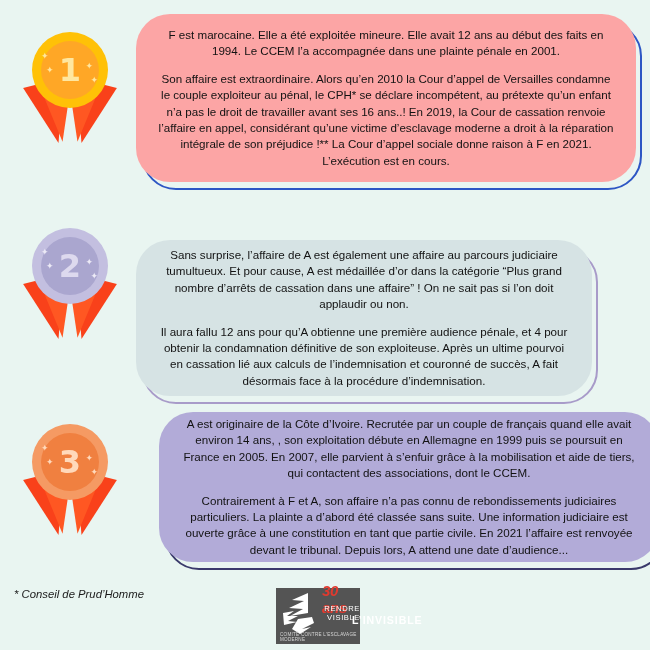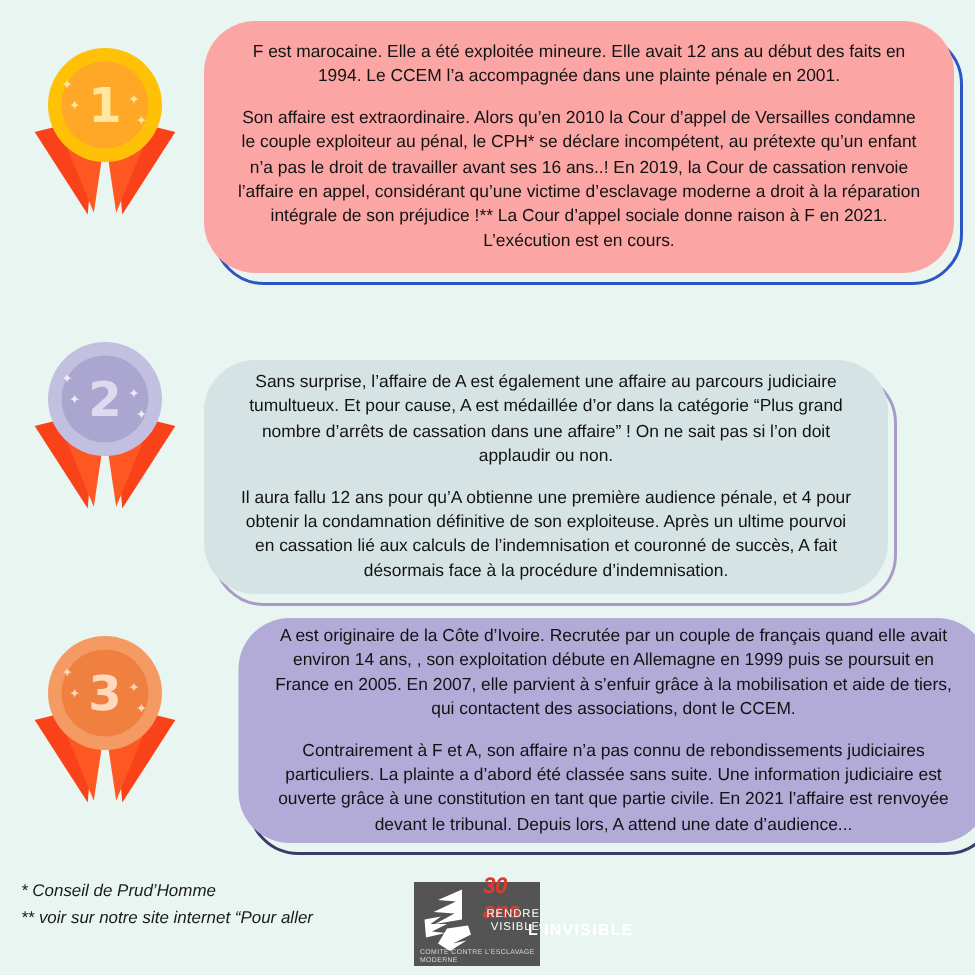--- a/index.html
+++ b/index.html
@@ -273,21 +273,20 @@
   <div class="card-wrap card-3" style="left:127px; top:412px; width:500px; height:150px;margin-left:32px;">
     <div class="card-outline"></div>
     <div class="card-body">
       <p>A est originaire de la Côte d’Ivoire. Recrutée par un couple de français quand elle avait environ 14 ans, , son exploitation débute en Allemagne en 1999 puis se poursuit en France en 2005. En 2007, elle parvient à s’enfuir grâce à la mobilisation et aide de tiers, qui contactent des associations, dont le CCEM.</p>
       <p>Contrairement à F et A, son affaire n’a pas connu de rebondissements judiciaires particuliers. La plainte a d’abord été classée sans suite. Une information judiciaire est ouverte grâce à une constitution en tant que partie civile. En 2021 l’affaire est renvoyée devant le tribunal. Depuis lors, A attend une date d’audience...</p>
     </div>
   </div>
 
   <div class="footnotes">
     <div>* Conseil de Prud’Homme</div>
-    <div>** voir sur notre site internet “Pour aller</div>
   </div>
 
   <div class="logo">
     <svg class="logo-hands" viewBox="0 0 44 54">
       <path d="M30 4 L14 11 L26 12 L11 19 L25 20 L12 27 L30 24 Z" fill="#ffffff"></path>
       <path d="M5 24 L16 22 L9 27 L20 27 L10 32 L19 33 L6 36 Z" fill="#ffffff"></path>
       <path d="M20 30 L34 28 L36 34 L24 40 L33 38 L22 45 L14 40 Z" fill="#ffffff"></path>
     </svg>
     <div class="logo-30">30 ans</div>
     <div class="logo-l1">RENDRE VISIBLE</div>

